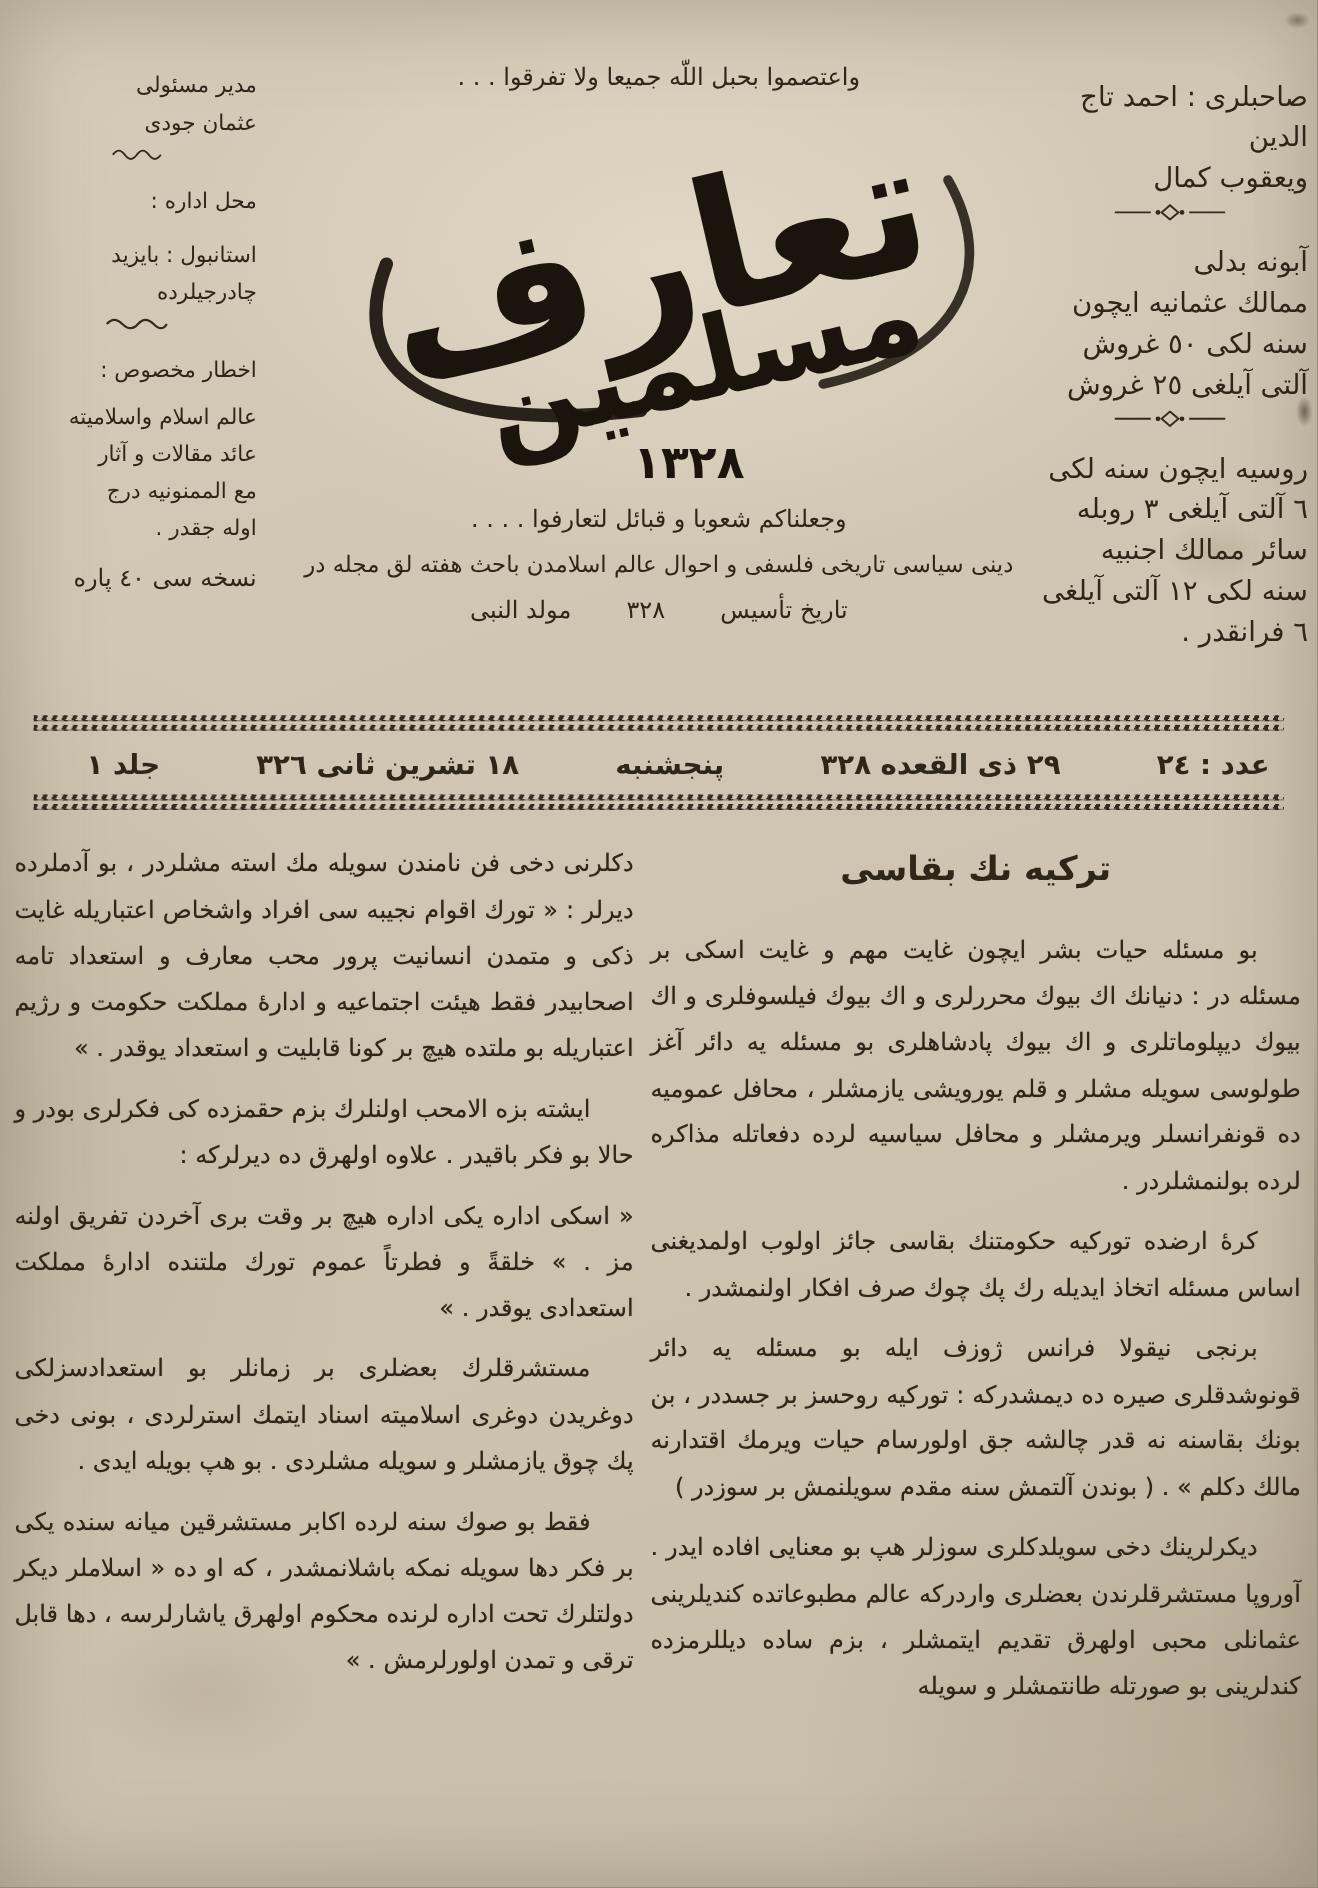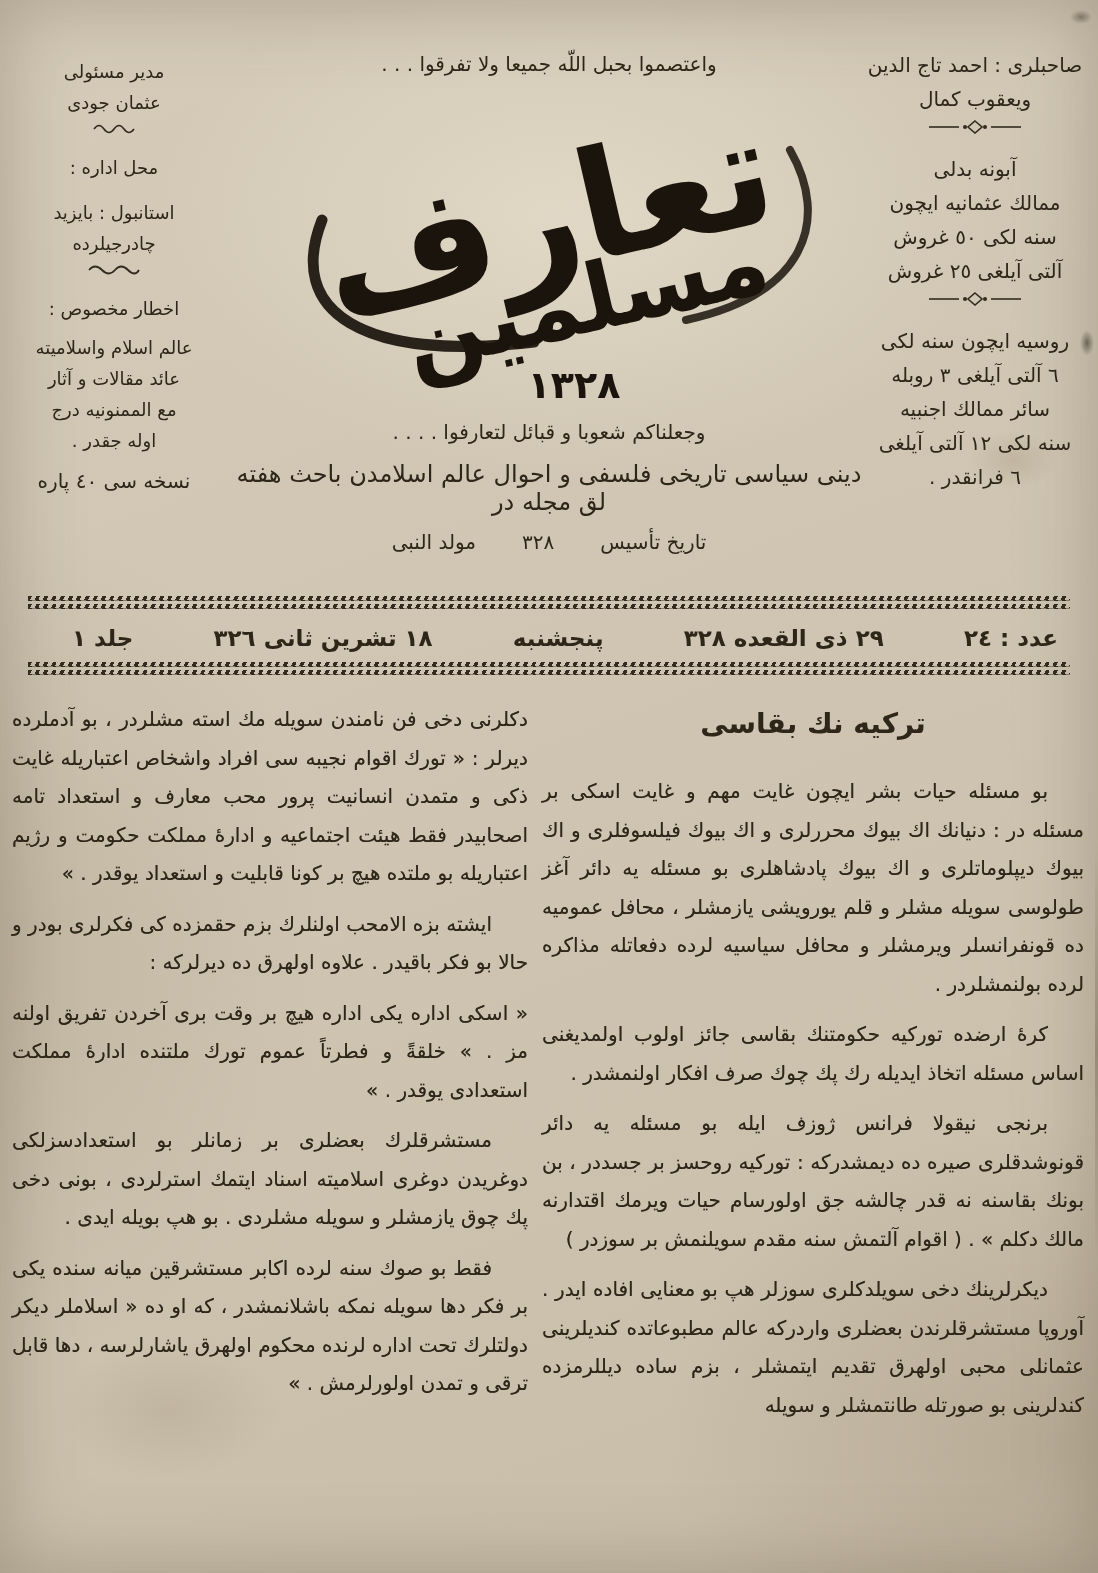--- a/index.html
+++ b/index.html
@@ -16,33 +16,33 @@
       radial-gradient(ellipse 700px 420px at 52% 14%, rgba(236,228,211,.55) 0%, rgba(236,228,211,0) 60%),
       radial-gradient(ellipse 600px 500px at 96% 92%, rgba(150,136,113,.35) 0%, rgba(150,136,113,0) 65%),
       radial-gradient(ellipse 500px 700px at 2% 60%, rgba(168,155,131,.30) 0%, rgba(168,155,131,0) 60%),
       linear-gradient(160deg,#d5cbb8 0%,#cfc5b2 45%,#c8bda8 100%);
     box-shadow:inset 0 0 80px rgba(90,78,58,.35);
   }
   .stain{position:absolute;pointer-events:none;}
   .crease{position:absolute;pointer-events:none;}
 
   
-  .info-col{position:absolute;text-align:center;font-size:18px;line-height:31px;}
+  .info-col{position:absolute;text-align:right;font-size:18px;line-height:31px;}
   .info-left{right:auto;left:14px;top:56px;width:200px;}
-  .info-right{right:8px;top:48px;width:230px;font-size:20px;line-height:34px;}
+  .info-right{right:8px;top:64px;width:230px;font-size:23px;line-height:34px;}
   .info-gap{height:14px;}
   .squiggle,.rosette{display:block;margin:4px auto;}
 
   
   .center-head{position:absolute;top:52px;right:232px;width:634px;text-align:center;}
   .quote{font-size:20px;letter-spacing:.5px;font-weight:500;}
   .quote-top{margin-bottom:4px;}
   .masthead-svg{display:block;margin:0 auto;}
   .quote-bottom{margin-top:10px;}
-  .subtitle{margin-top:16px;font-size:24px;}
+  .subtitle{margin-top:16px;font-size:19px;}
   .founding{margin-top:14px;display:flex;justify-content:center;gap:46px;font-size:20px;}
 
   
   .rope-rule{position:absolute;left:28px;right:28px;height:14px;}
   .rope-rule .strand{height:5px;margin-bottom:3px;
     background:repeating-linear-gradient(115deg,#332b20 0 3.5px,rgba(51,43,32,0) 3.5px 7.5px);
     border-bottom:1px solid rgba(51,43,32,.45);}
   .rule-1{top:596px;}
   .rule-2{top:662px;}
 
@@ -164,21 +164,21 @@
 
   <div class="rope-rule rule-2">
     <div class="strand"></div>
       <div class="strand"></div>
   </div>
 
   <div class="col col-right">
     <div class="article-heading">تركيه نك بقاسى</div>
     <p class="indent">بو مسئله حيات بشر ايچون غايت مهم و غايت اسكى بر مسئله در : دنيانك اك بيوك محررلرى و اك بيوك فيلسوفلرى و اك بيوك ديپلوماتلرى و اك بيوك پادشاهلرى بو مسئله يه دائر آغز طولوسى سويله مشلر و قلم يورويشى يازمشلر ، محافل عموميه ده قونفرانسلر ويرمشلر و محافل سياسيه لرده دفعاتله مذاكره لرده بولنمشلردر .</p>
     <p class="indent">كرهٔ ارضده توركيه حكومتنك بقاسى جائز اولوب اولمديغنى اساس مسئله اتخاذ ايديله رك پك چوك صرف افكار اولنمشدر .</p>
-    <p class="indent">برنجى نيقولا فرانس ژوزف ايله بو مسئله يه دائر قونوشدقلرى صيره ده ديمشدركه : توركيه روحسز بر جسددر ، بن بونك بقاسنه نه قدر چالشه جق اولورسام حيات ويرمك اقتدارنه مالك دكلم » . ( اقوام آلتمش سنه مقدم سويلنمش بر سوزدر )</p>
+    <p class="indent">برنجى نيقولا فرانس ژوزف ايله بو مسئله يه دائر قونوشدقلرى صيره ده ديمشدركه : توركيه روحسز بر جسددر ، بن بونك بقاسنه نه قدر چالشه جق اولورسام حيات ويرمك اقتدارنه مالك دكلم » . ( بوندن آلتمش سنه مقدم سويلنمش بر سوزدر )</p>
     <p class="indent">ديكرلرينك دخى سويلدكلرى سوزلر هپ بو معنايى افاده ايدر . آوروپا مستشرقلرندن بعضلرى واردركه عالم مطبوعاتده كنديلرينى عثمانلى محبى اولهرق تقديم ايتمشلر ، بزم ساده ديللرمزده كندلرينى بو صورتله طانتمشلر و سويله</p>
   </div>
 
   <div class="col col-left">
     <p>دكلرنى دخى فن نامندن سويله مك استه مشلردر ، بو آدملرده ديرلر : « تورك اقوام نجيبه سى افراد واشخاص اعتباريله غايت ذكى و متمدن انسانيت پرور محب معارف و استعداد تامه اصحابيدر فقط هيئت اجتماعيه و ادارهٔ مملكت حكومت و رژيم اعتباريله بو ملتده هيچ بر كونا قابليت و استعداد يوقدر . »</p>
     <p class="indent">ايشته بزه الامحب اولنلرك بزم حقمزده كى فكرلرى بودر و حالا بو فكر باقيدر . علاوه اولهرق ده ديرلركه :</p>
     <p>« اسكى اداره يكى اداره هيچ بر وقت برى آخردن تفريق اولنه مز . » خلقةً و فطرتاً عموم تورك ملتنده ادارهٔ مملكت استعدادى يوقدر . »</p>
     <p class="indent">مستشرقلرك بعضلرى بر زمانلر بو استعدادسزلكى دوغريدن دوغرى اسلاميته اسناد ايتمك استرلردى ، بونى دخى پك چوق يازمشلر و سويله مشلردى . بو هپ بويله ايدى .</p>
     <p class="indent">فقط بو صوك سنه لرده اكابر مستشرقين ميانه سنده يكى بر فكر دها سويله نمكه باشلانمشدر ، كه او ده « اسلاملر ديكر دولتلرك تحت اداره لرنده محكوم اولهرق ياشارلرسه ، دها قابل ترقى و تمدن اولورلرمش . »</p>
   </div>

